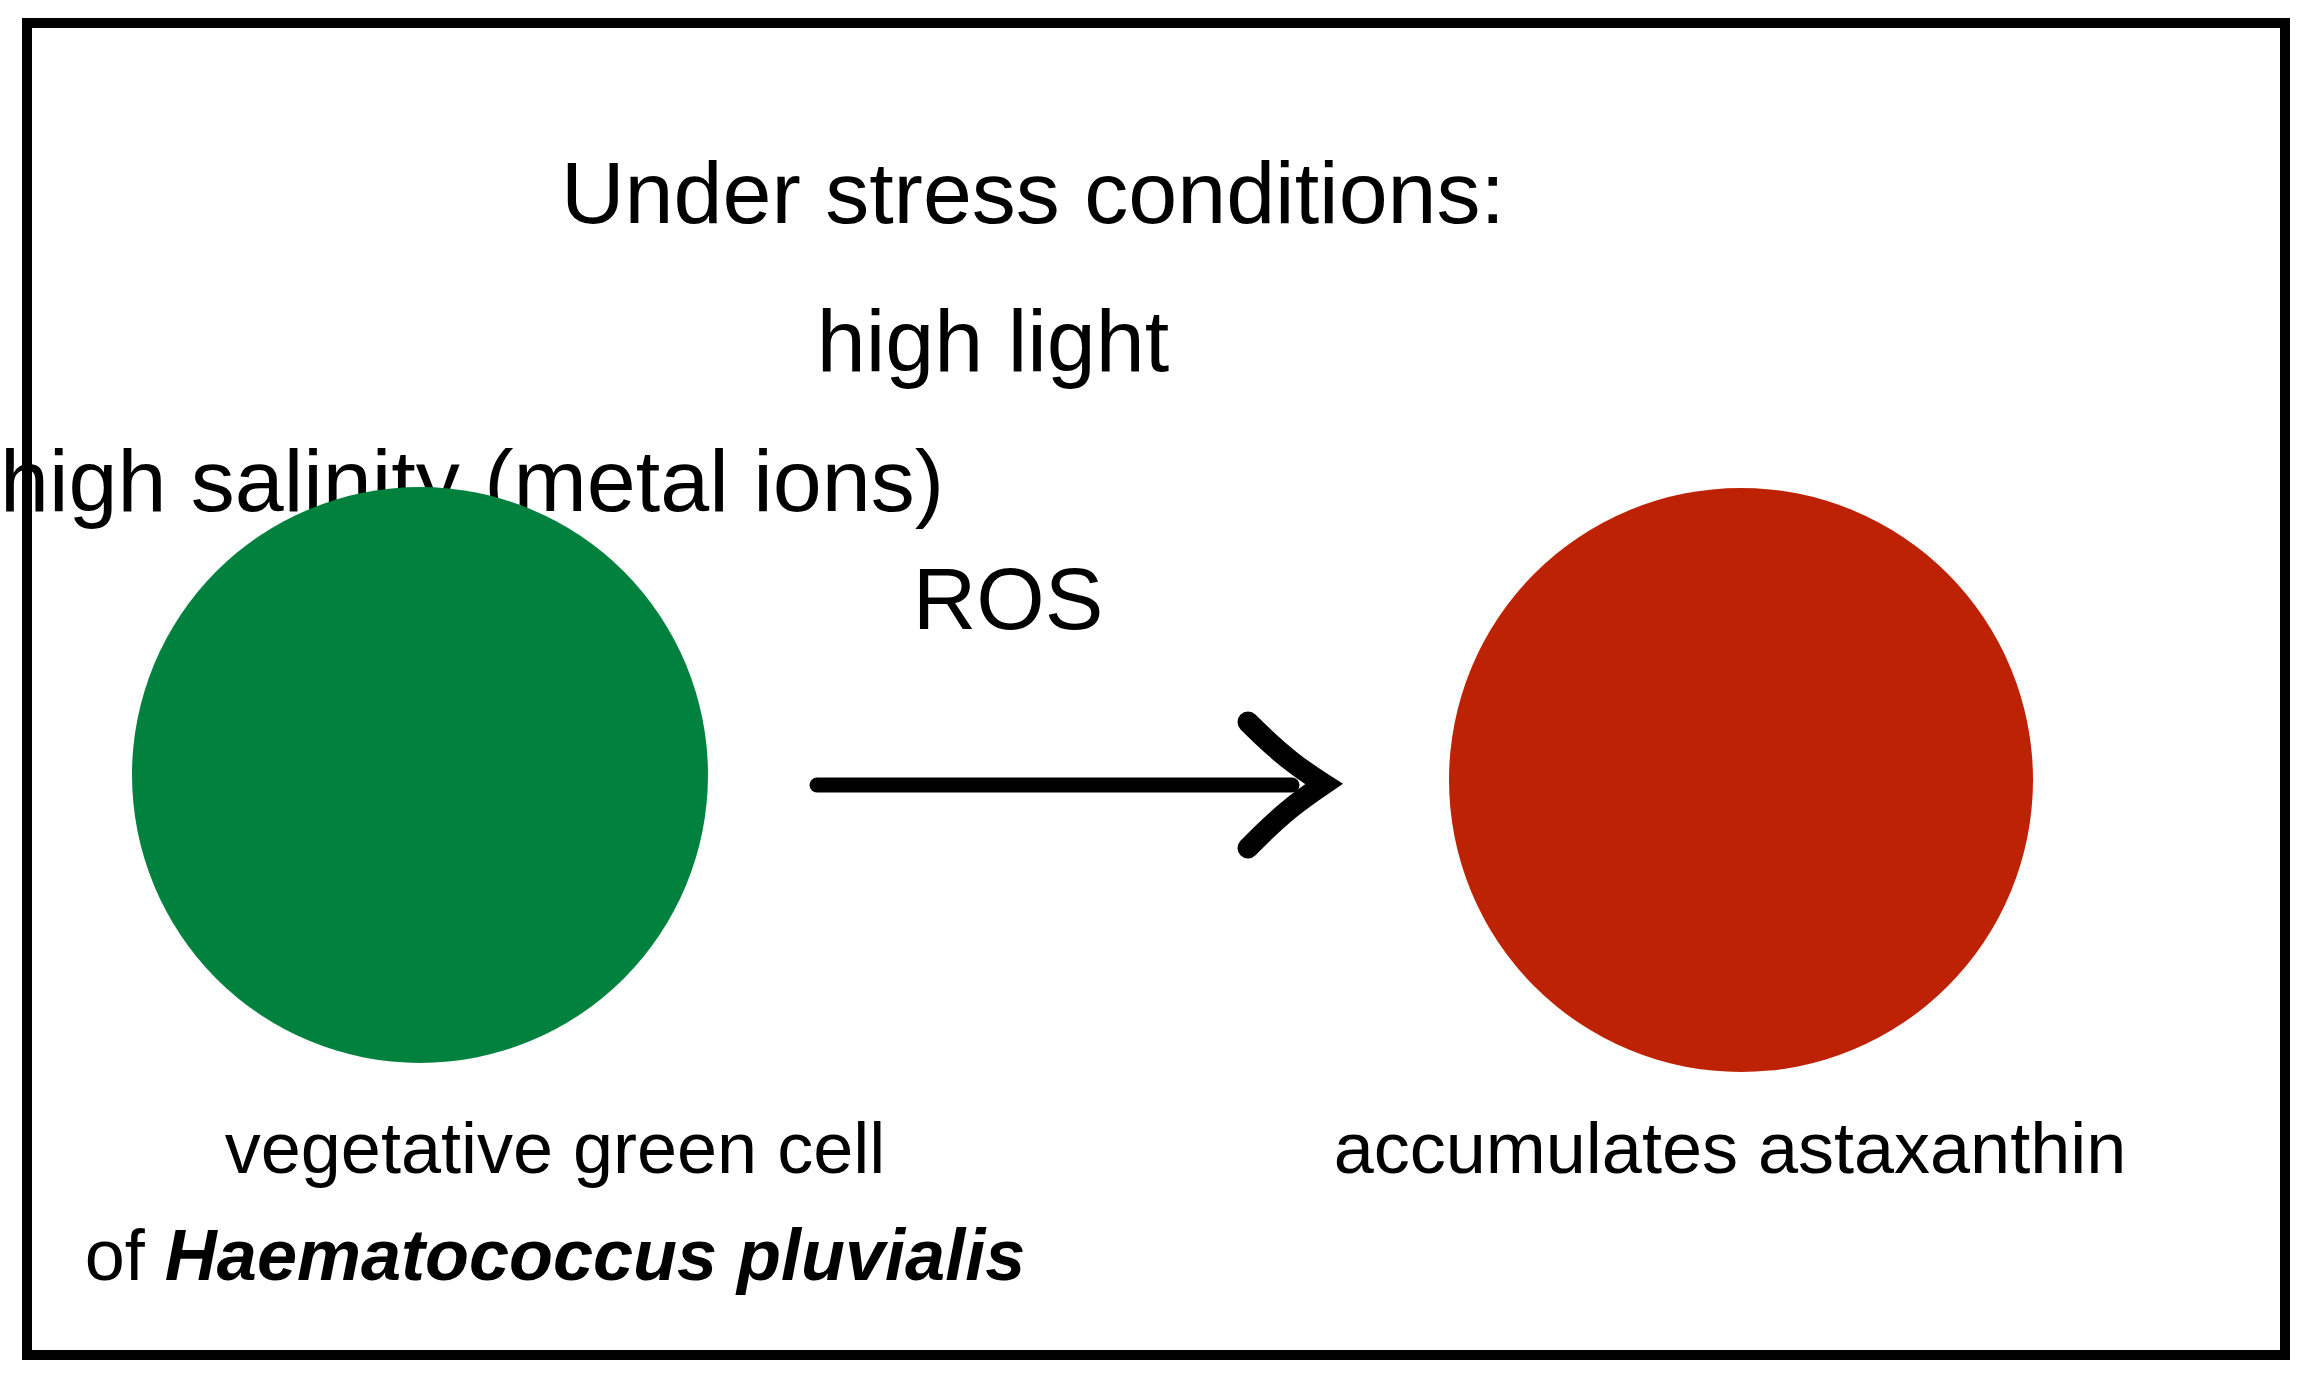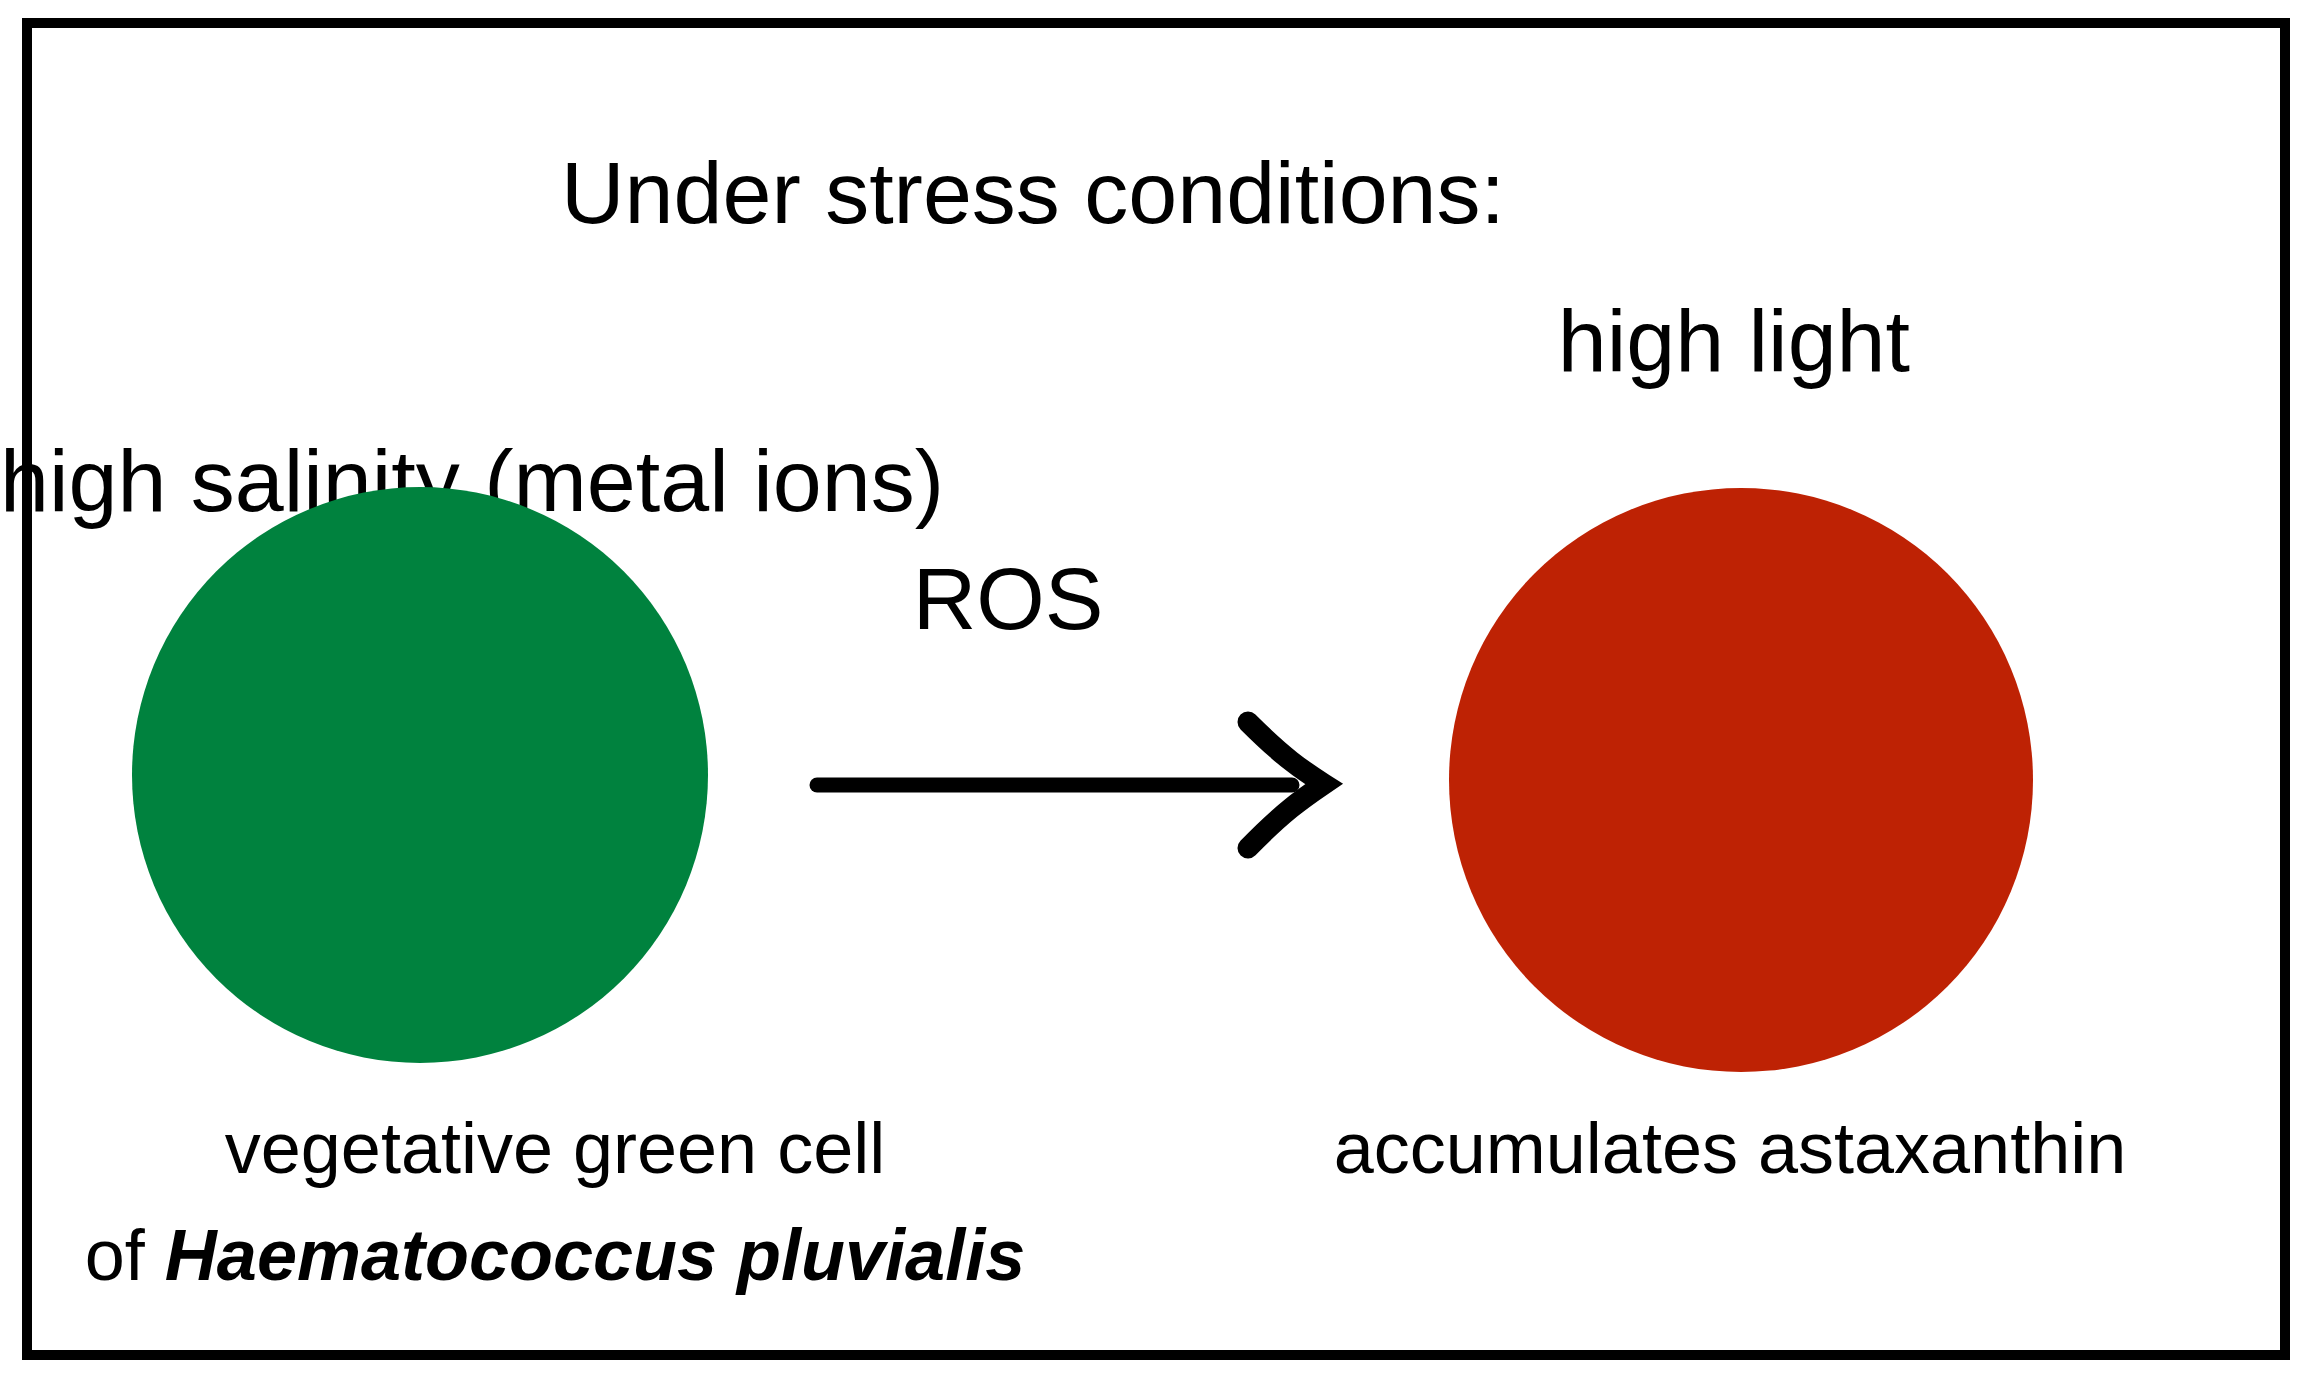--- a/index.html
+++ b/index.html
@@ -35,22 +35,23 @@
     left: 0;
     width: 1974px;
     text-align: center;
     font-size: 88px;
     margin-left: 46px;
   }
   .stress1 {
     top: 297px;
     left: 0;
     width: 1910px;
-    text-align: right;
+    text-align: center;
     font-size: 88px;
+    padding-left: 38px;
   }
   .stress2 {
     top: 437px;
     left: 0;
     width: 2224px;
     text-align: left;
     font-size: 88px;
   }
   .stress3 {
     top: 555px;

